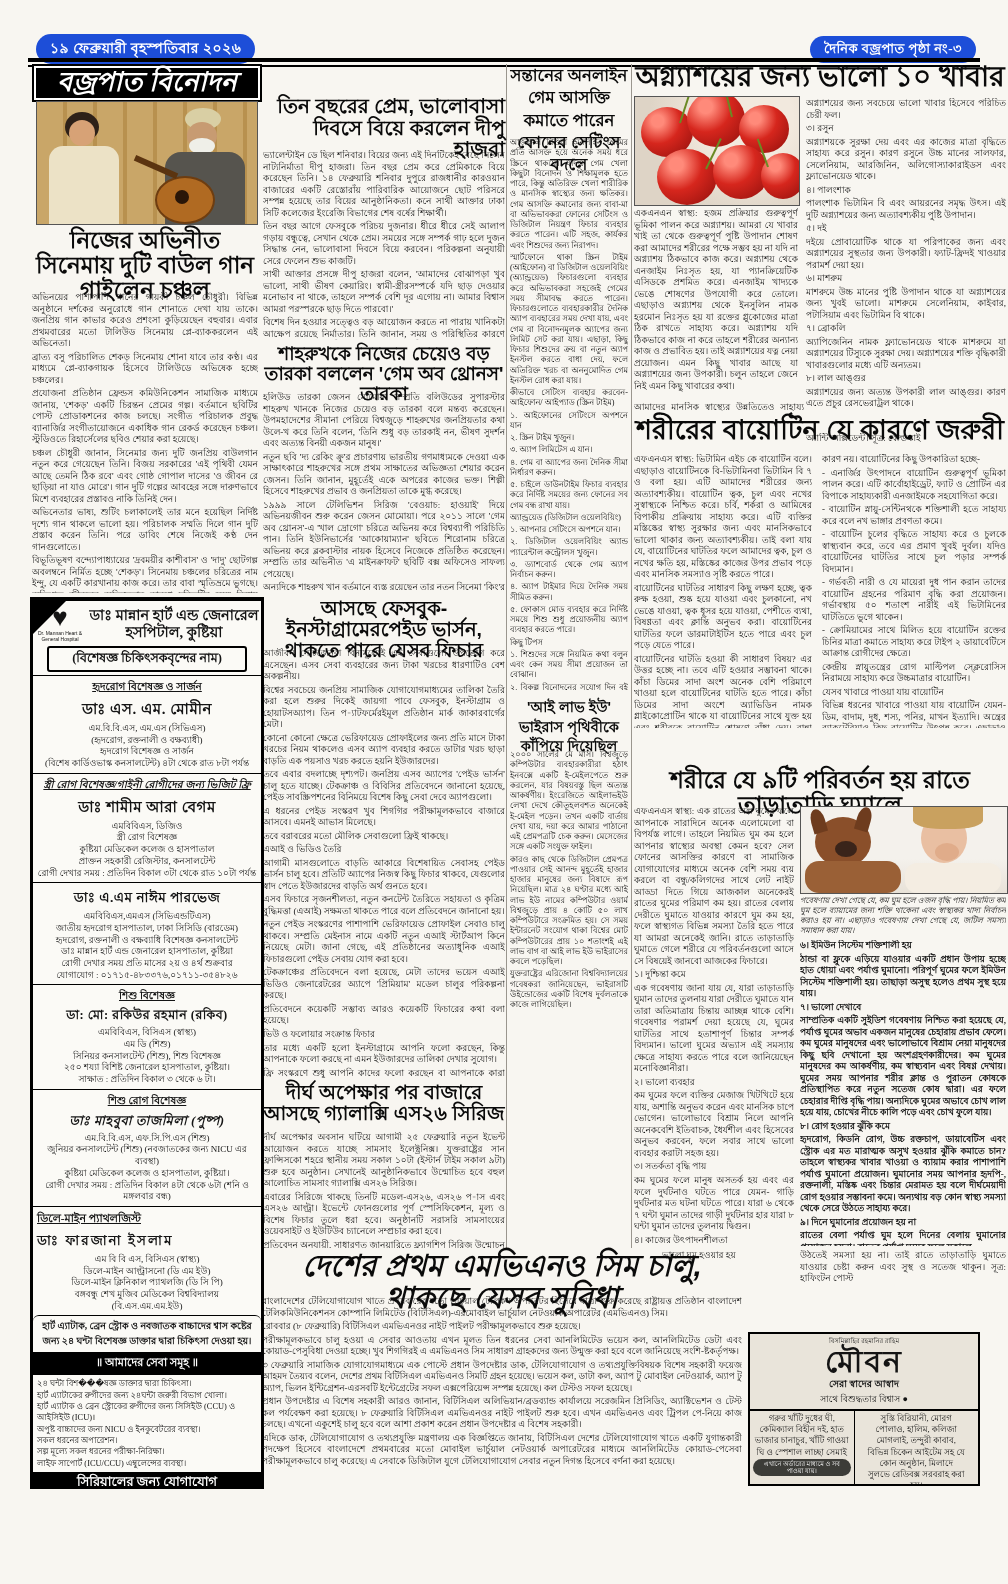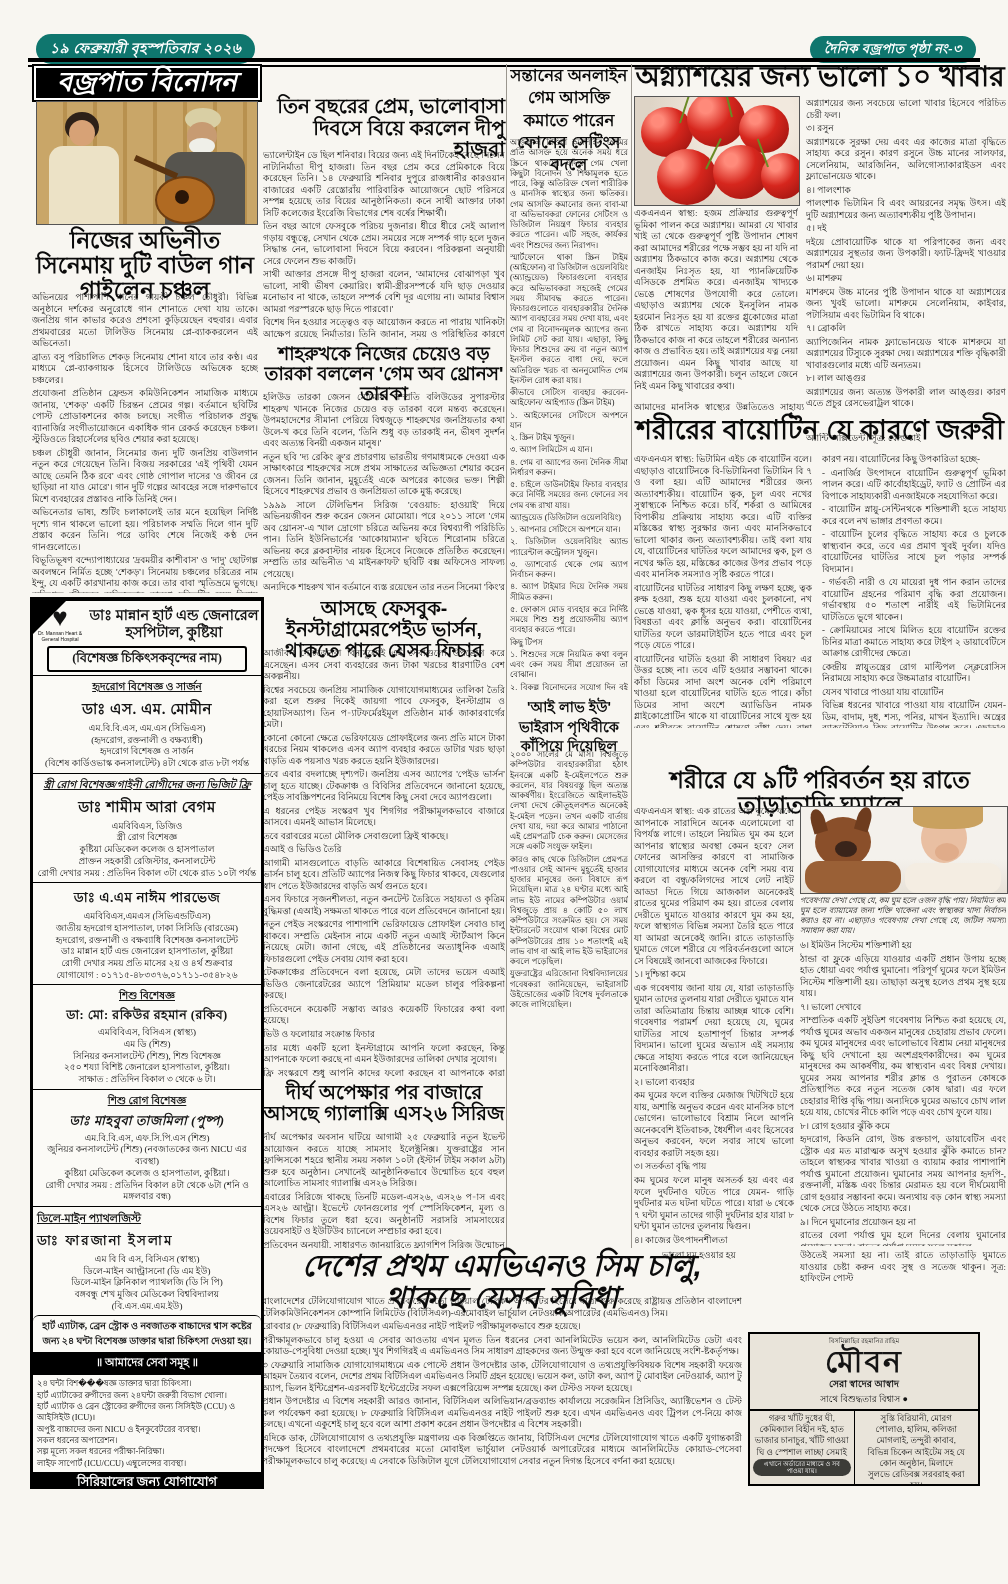--- a/index.html
+++ b/index.html
@@ -1,19 +1,19 @@
 <!DOCTYPE html>
 <html><head>
 <meta charset="utf-8">
 <style>
   html,body{margin:0;padding:0;background:#888;}
   .page{position:relative;width:1008px;height:1584px;background:#f8f6f1;color:#141414;
         font-family:"Liberation Serif","DejaVu Serif",serif;overflow:hidden;margin:0 auto;}
-  .badge{position:absolute;background:#0f766e;color:#fff;border-radius:15px;
-         padding:3px 14px;font-weight:bold;font-size:14px;letter-spacing:.5px;font-style:italic;}
+  .badge{position:absolute;background:#1d4ed8;color:#fff;border-radius:15px;
+         padding:3px 14px;font-weight:bold;font-size:14px;letter-spacing:.5px;}
   .rule-double{position:absolute;border-top:4px solid #000;border-bottom:2px solid #000;height:3px;}
   .vline{position:absolute;width:1px;background:#9a968e;}
   .logo-box{position:absolute;background:#000;color:#fff;display:flex;align-items:center;justify-content:center;
             font-style:italic;font-weight:bold;font-size:27px;box-shadow:inset 0 0 0 2px #fff;border:2px solid #000;}
   .headline{position:absolute;font-weight:bold;text-align:center;line-height:1.08;margin:0;color:#0a0a0a;}
   .body-text{position:absolute;overflow:hidden;}
   .body-text p{margin:0 0 2px 0;font-size:9px;line-height:1.28;text-align:justify;}
   .body-sm p{font-size:8.2px;line-height:1.25;}
   .caption p{font-size:8px;font-style:italic;line-height:1.25;}
   
@@ -319,21 +319,21 @@
     <div class="blob" style="left:34px;top:34px;width:22px;height:16px;background:#3a241a;"></div>
     <div class="rect" style="left:4px;top:54px;width:96px;height:32px;background:#9a6036;border-radius:14px;"></div>
     <div class="blob" style="left:120px;top:6px;width:46px;height:50px;background:#e9bfa2;"></div>
     <div class="rect" style="left:112px;top:0;width:70px;height:22px;background:#c9a15f;border-radius:0 0 40% 40%;"></div>
     <div class="blob" style="left:134px;top:36px;width:24px;height:18px;background:#e0ac8a;"></div>
     <div class="rect" style="left:104px;top:56px;width:96px;height:30px;background:#f4ede2;border-radius:12px;"></div>
   </div>
   <div class="body-text caption" style="left:800px;top:896px;width:206px;height:42px;">
     <p>গবেষণায় দেখা গেছে যে, কম ঘুম হলে ওজন বৃদ্ধি পায়। নিয়মিত কম ঘুম হলে ব্যায়ামের জন্য শক্তি থাকেনা এবং স্বাস্থ্যকর খাদ্য নির্বাচন করাও হয় না। এছাড়াও গবেষণায় দেখা গেছে যে, জটিল সমস্যা সমাধান করা যায়।</p>
   </div>
-  <div class="body-text" style="left:800px;top:940px;width:206px;height:306px;">
+  <div class="body-text" style="left:800px;top:940px;width:206px;height:306px;font-weight:bold;">
       <p>৬। ইমিউন সিস্টেম শক্তিশালী হয়</p>
       <p>ঠান্ডা বা ফ্লুকে এড়িয়ে যাওয়ার একটি প্রধান উপায় হচ্ছে হাত ধোয়া এবং পর্যাপ্ত ঘুমানো। পরিপূর্ণ ঘুমের ফলে ইমিউন সিস্টেম শক্তিশালী হয়। তাছাড়া অসুস্থ হলেও প্রথম সুস্থ হয়ে যায়।</p>
       <p>৭। ভালো দেখাবে</p>
       <p>সাম্প্রতিক একটি সুইডিশ গবেষণায় নিশ্চিত করা হয়েছে যে, পর্যাপ্ত ঘুমের অভাব একজন মানুষের চেহারায় প্রভাব ফেলে। কম ঘুমের মানুষদের এবং ভালোভাবে বিশ্রাম নেয়া মানুষদের কিছু ছবি দেখানো হয় অংশগ্রহণকারীদের। কম ঘুমের মানুষদের কম আকর্ষণীয়, কম স্বাস্থ্যবান এবং বিষণ্ণ দেখায়। ঘুমের সময় আপনার শরীর ক্লান্ত ও পুরাতন কোষকে প্রতিস্থাপিত করে নতুন সতেজ কোষ দ্বারা। এর ফলে চেহারার দীপ্তি বৃদ্ধি পায়। অন্যদিকে ঘুমের অভাবে চোখ লাল হয়ে যায়, চোখের নীচে কালি পড়ে এবং চোখ ফুলে যায়।</p>
       <p>৮। রোগ হওয়ার ঝুঁকি কমে</p>
       <p>হৃদরোগ, কিডনি রোগ, উচ্চ রক্তচাপ, ডায়াবেটিস এবং স্ট্রোক এর মত মারাত্মক অসুখ হওয়ার ঝুঁকি কমাতে চান? তাহলে স্বাস্থ্যকর খাবার খাওয়া ও ব্যায়াম করার পাশাপাশি পর্যাপ্ত ঘুমানো প্রয়োজন। ঘুমানোর সময় আপনার হৃদপি-, রক্তনালী, মস্তিষ্ক এবং চিন্তার মেরামত হয় বলে দীর্ঘমেয়াদী রোগ হওয়ার সম্ভাবনা কমে। অন্যথায় বড় কোন স্বাস্থ্য সমস্যা থেকে সেরে উঠতে সাহায্য করে।</p>
       <p>৯। দিনে ঘুমানোর প্রয়োজন হয় না</p>
       <p>রাতের বেলা পর্যাপ্ত ঘুম হলে দিনের বেলায় ঘুমানোর প্রয়োজন হয়না। রাতের পর্যাপ্ত ঘুমের ফলে সকালে</p>
     </div>
   <div class="body-text" style="left:662px;top:1250px;width:160px;height:24px;">

